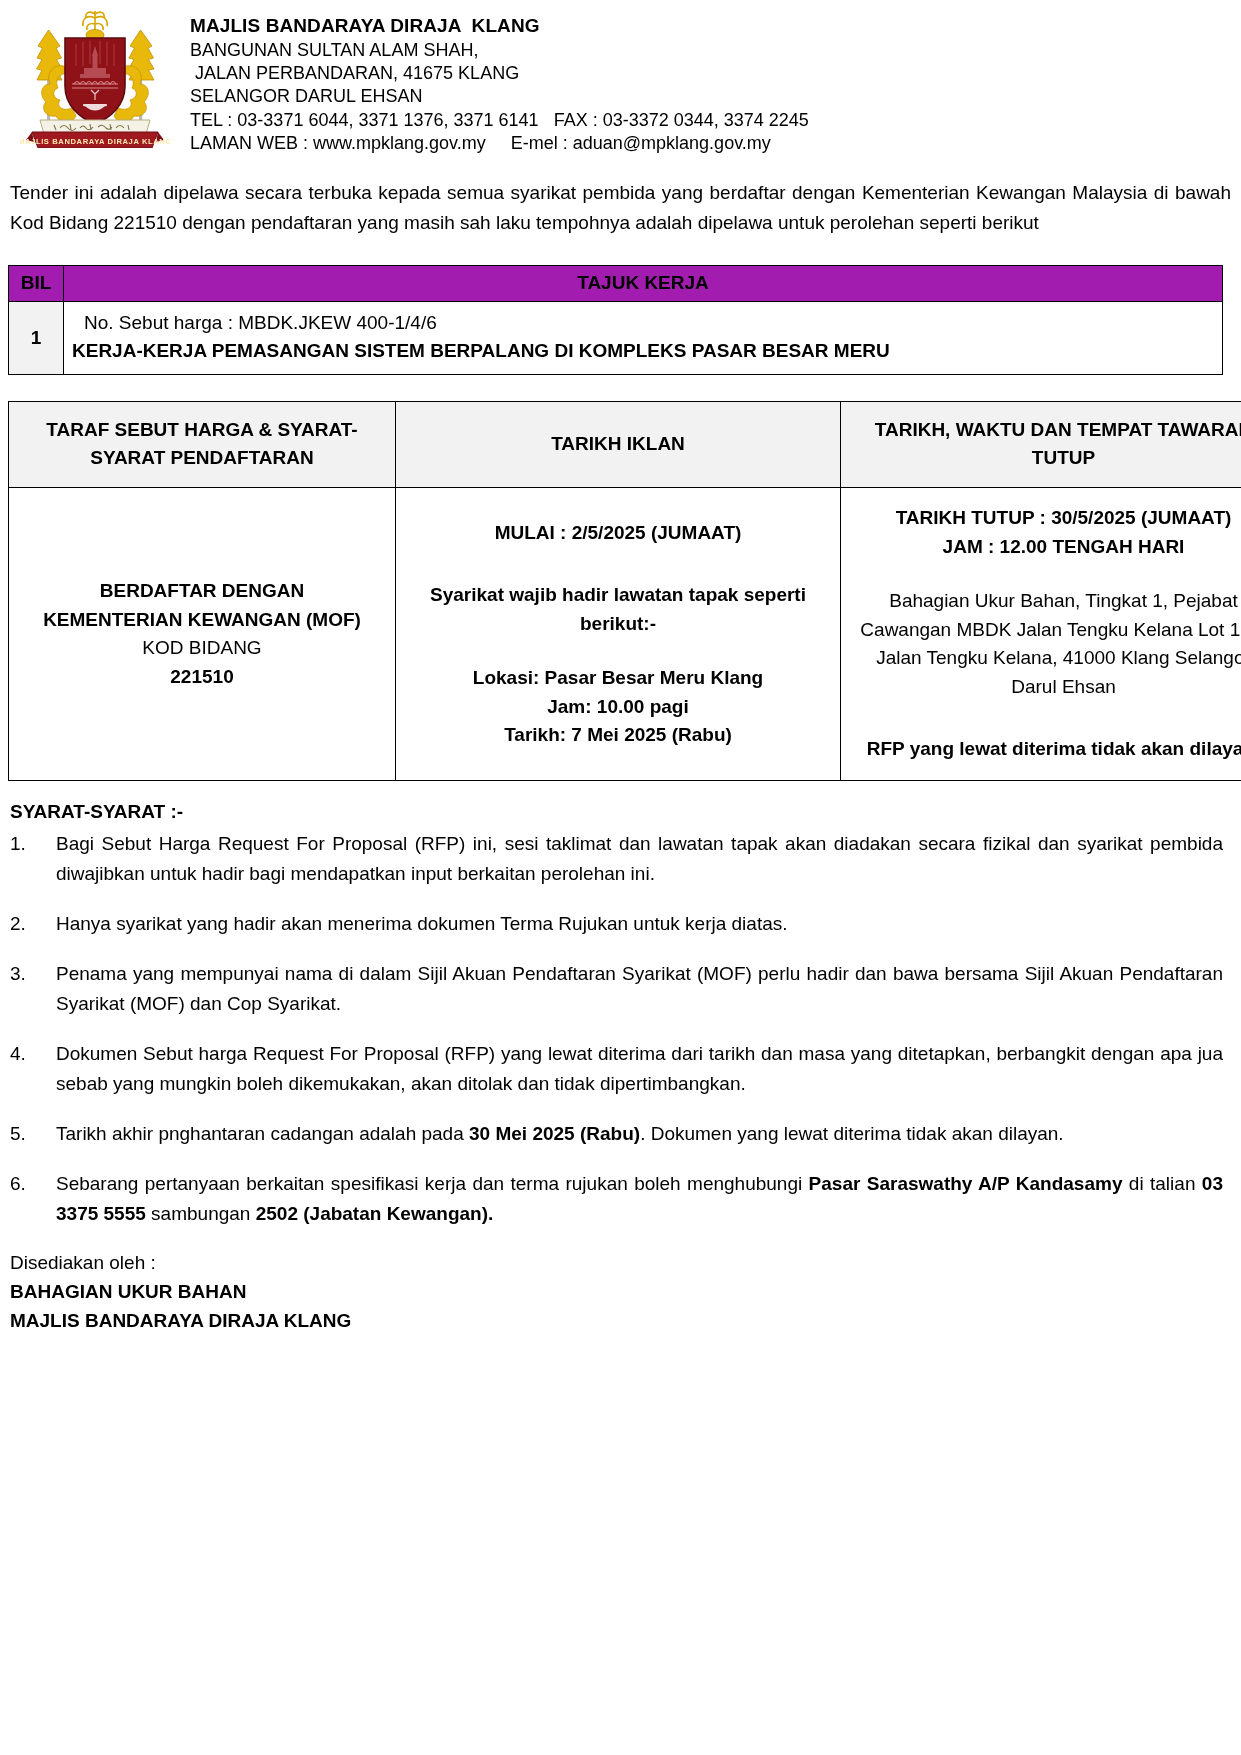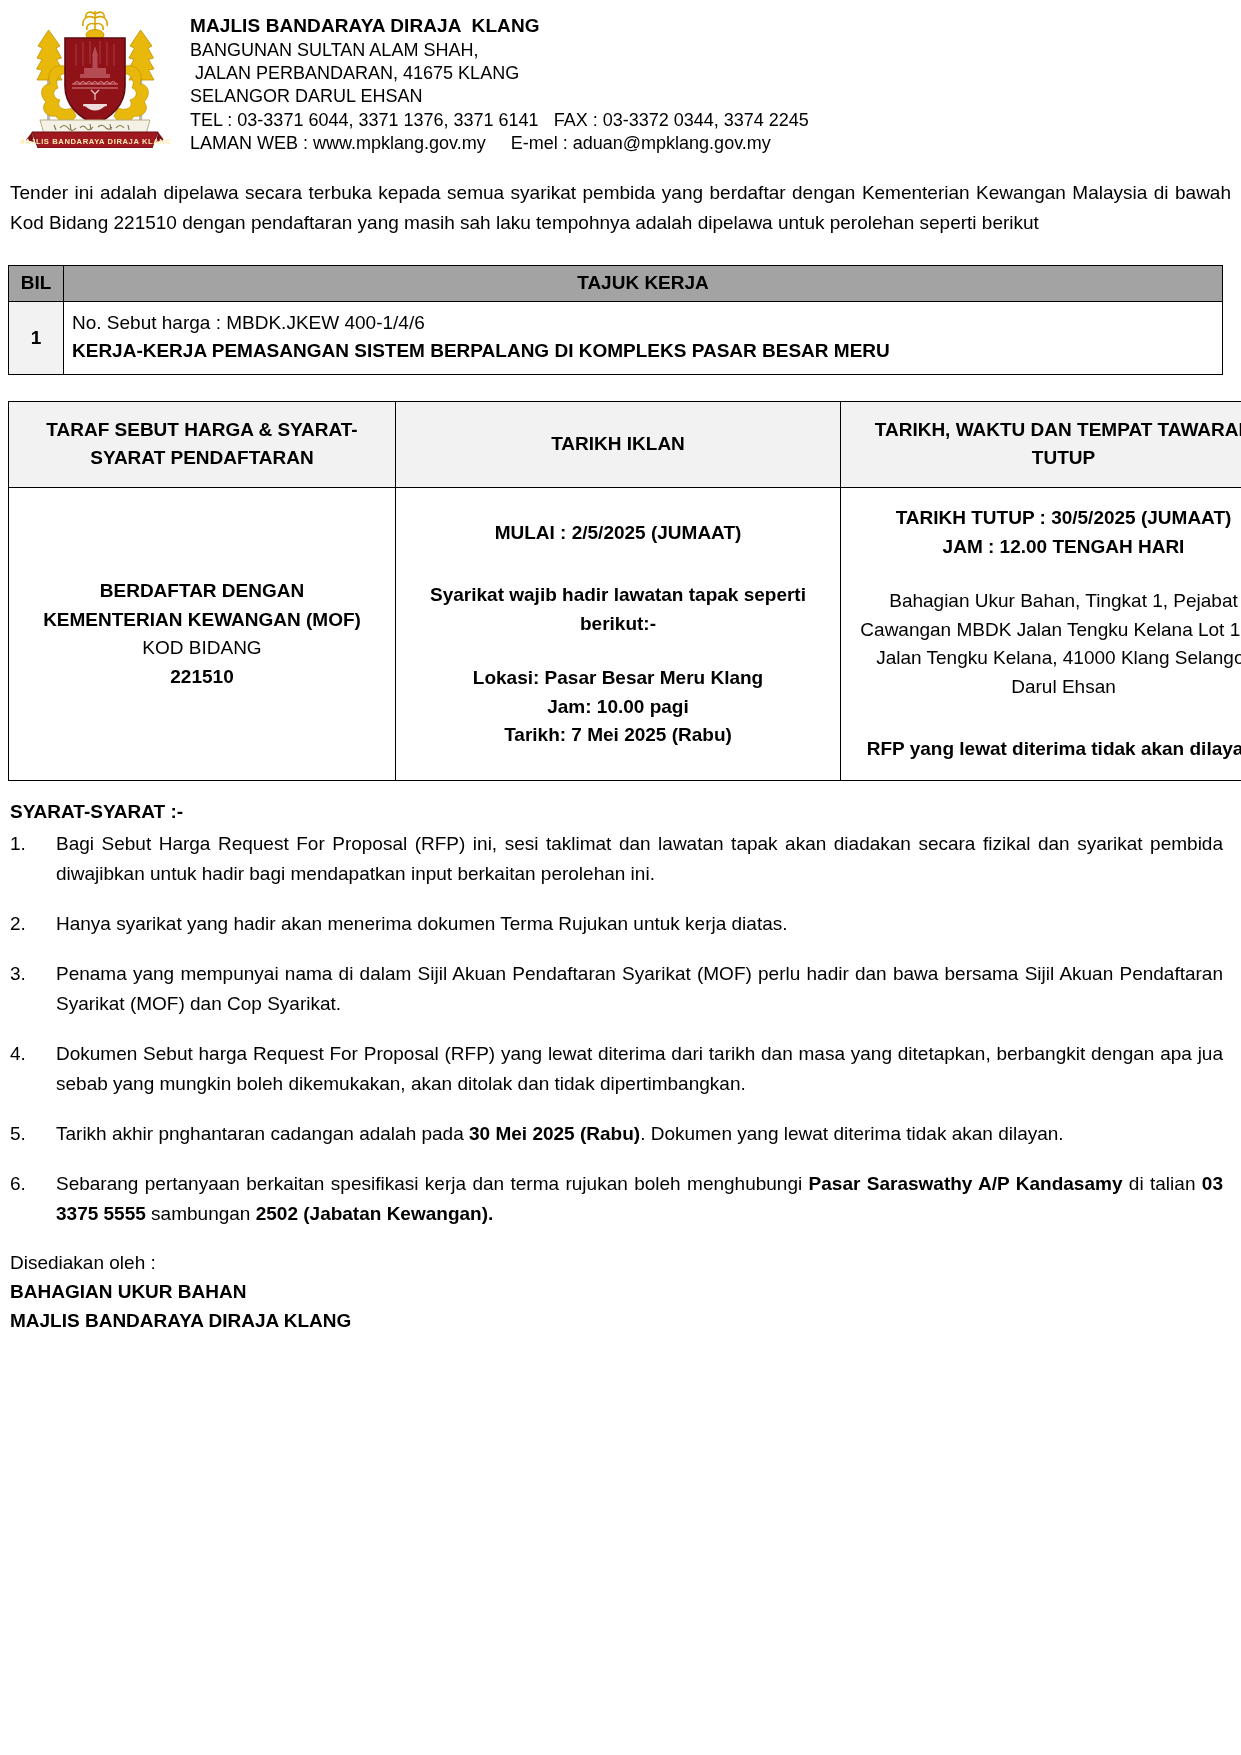--- a/index.html
+++ b/index.html
@@ -86,38 +86,38 @@
   .tbl-works {
     margin: 26px 8px 0 8px;
     width: 1215px;
     table-layout: fixed;
   }
   .tbl-works th, .tbl-works td {
     border: 1px solid #000000;
     vertical-align: middle;
   }
   .tbl-works th {
-    background: #a3a3a3;
+    background: #a21caf;
     font-size: 19px;
     font-weight: bold;
     padding: 6px 4px 7px 4px;
   }
   .th-bil { width: 46px; }
   .cell-bil {
     text-align: center;
     font-size: 19px;
     font-weight: bold;
     background: #f2f2f2;
   }
   .cell-work {
     padding: 7px 0 10px 8px;
     font-size: 19px;
     line-height: 1.45;
   }
-  .work-no { font-weight: normal; }
+  .work-no { font-weight: normal; margin-left: 12px; }
   .work-title { font-weight: bold; }
 
   
   .tbl-terms {
     margin: 26px 8px 0 8px;
     width: 1215px;
     table-layout: fixed;
   }
   .tbl-terms th, .tbl-terms td {
     border: 1px solid #000000;

